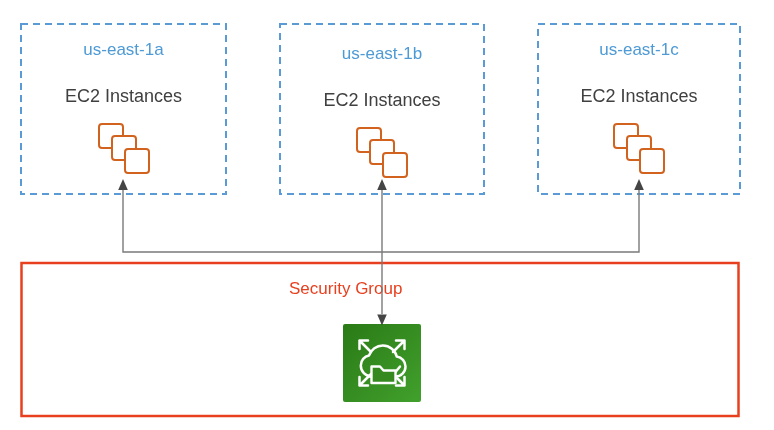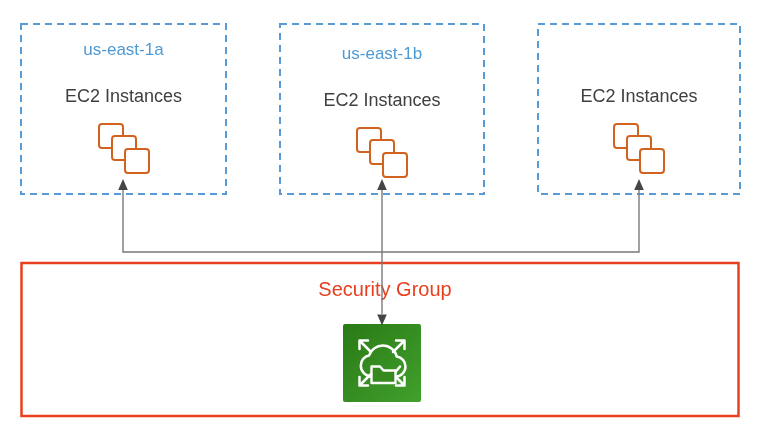--- a/index.html
+++ b/index.html
@@ -72,23 +72,22 @@
     position: absolute; width: 26px; height: 26px;
     background: #fff;
     border: 2.5px solid var(--ec2-orange);
     border-radius: 4px;
   }
   .ec2-sq.s1 { left: 0;    top: 0; }
   .ec2-sq.s2 { left: 13px; top: 12px; }
   .ec2-sq.s3 { left: 26px; top: 25px; }
 
   .sg-label {
-    position: absolute; left: 300px; top: 279px; width: 170px;
-    text-align: center;
-    font-size: 20px; line-height: 20px;
+    position: absolute; left: 289px; top: 279px; width: 170px;
+    font-size: 17px; line-height: 20px;
     color: var(--sg-red);
     z-index: 2;
   }
 
   .efs-icon {
     position: absolute; left: 343px; top: 324px;
     width: 78px; height: 78px;
     background: linear-gradient(135deg, var(--efs-green-1) 0%, var(--efs-green-2) 100%);
     border-radius: 2px;
     z-index: 2;
@@ -135,20 +134,21 @@
     <div class="az-title">us-east-1b</div>
     <div class="az-label">EC2 Instances</div>
     <div class="ec2-icon">
       <span class="ec2-sq s1"></span>
       <span class="ec2-sq s2"></span>
       <span class="ec2-sq s3"></span>
     </div>
   </div>
 
   <div class="az-box b3">
+    <div class="az-title">us-east-1c</div>
     <div class="az-label">EC2 Instances</div>
     <div class="ec2-icon">
       <span class="ec2-sq s1"></span>
       <span class="ec2-sq s2"></span>
       <span class="ec2-sq s3"></span>
     </div>
   </div>
 
   <div class="sg-label">Security Group</div>
 

